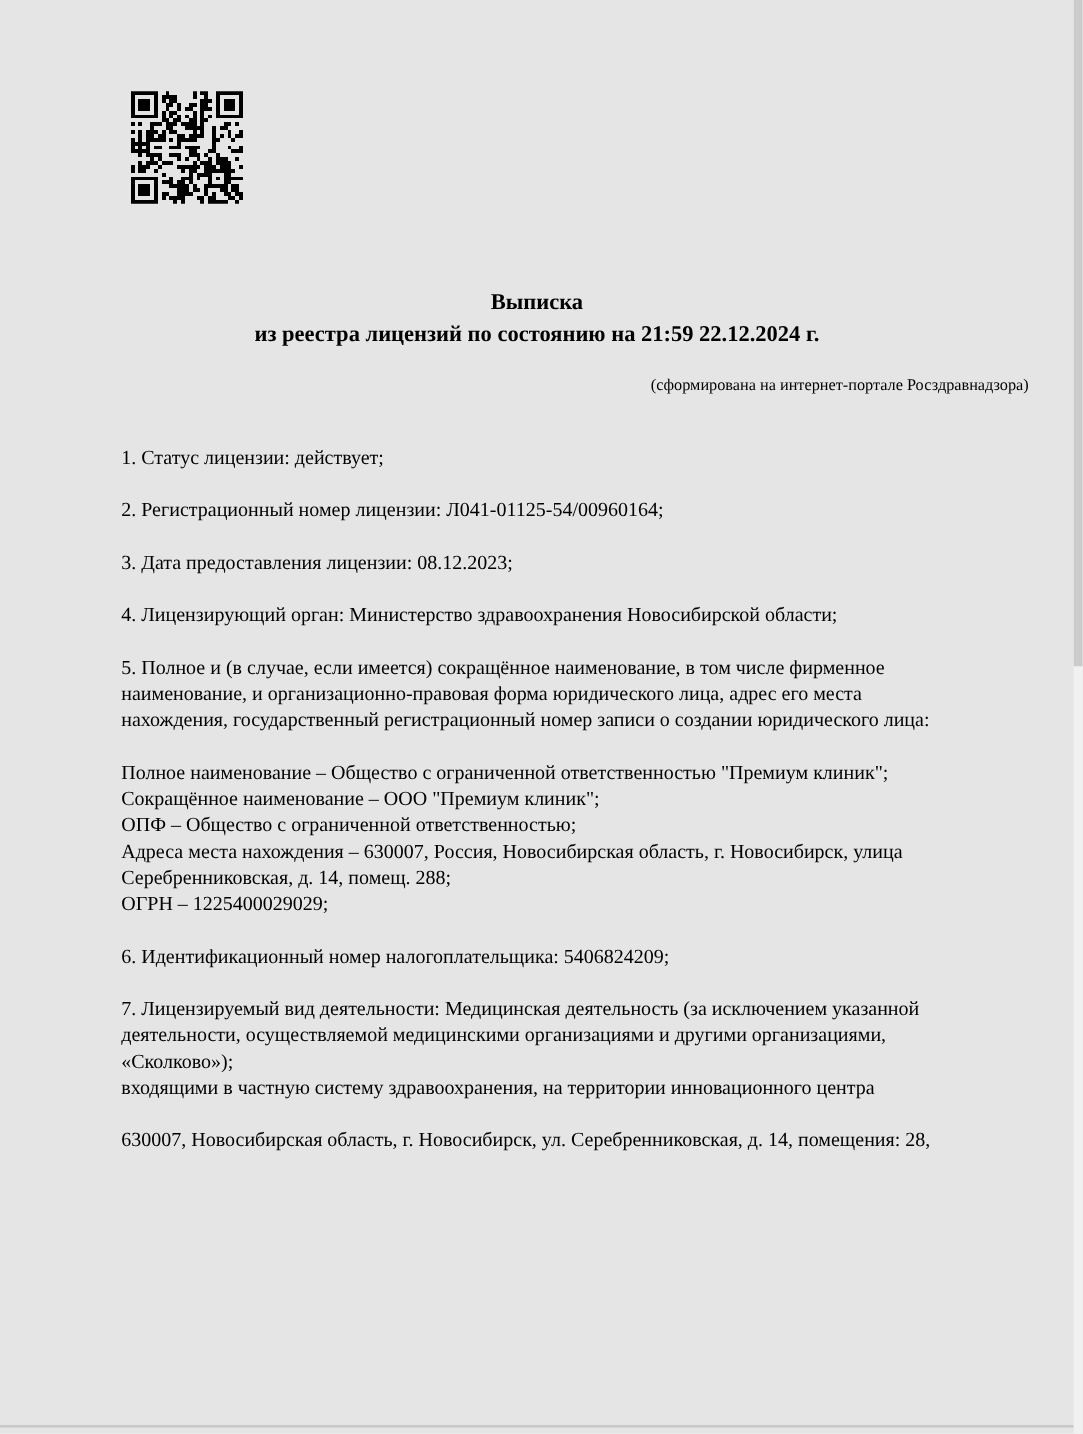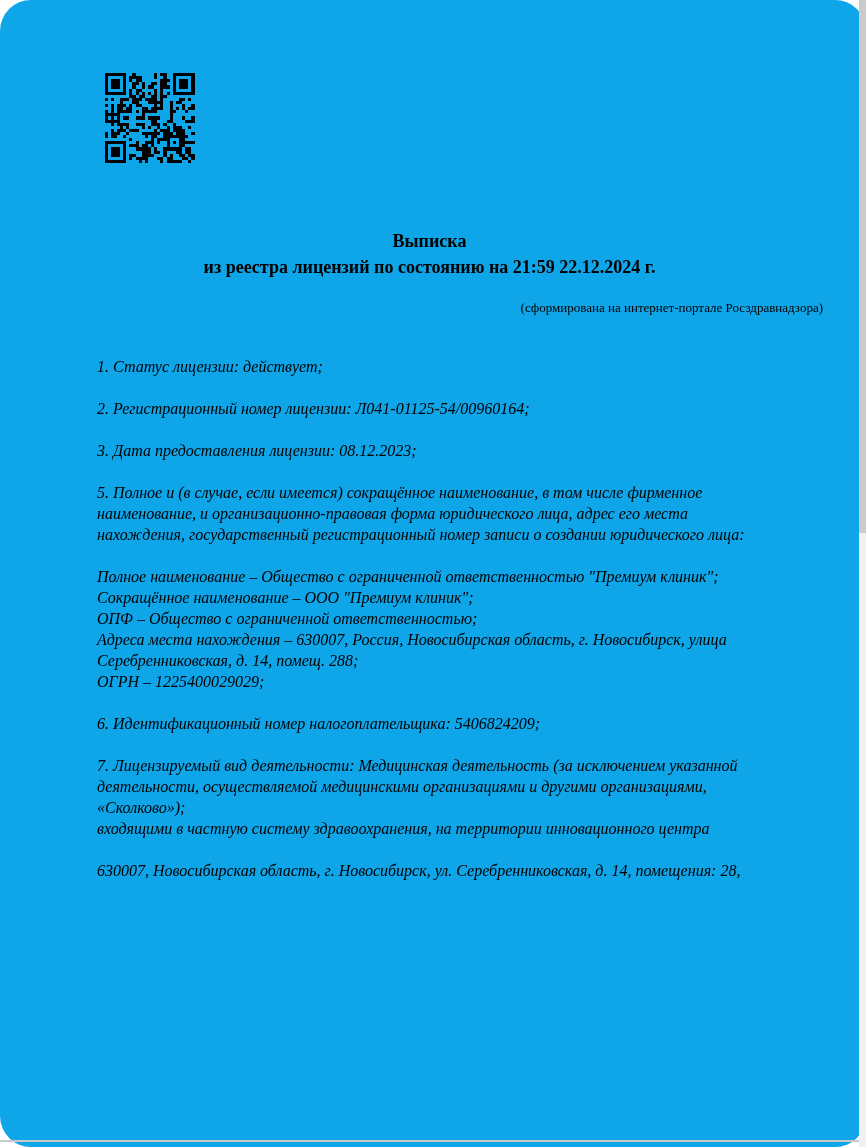--- a/index.html
+++ b/index.html
@@ -4,21 +4,21 @@
 <style>
   html, body { margin: 0; padding: 0; }
   body {
     width: 866px; height: 1147px;
     background: #ffffff;
     position: relative;
     overflow: hidden;
     font-family: "Liberation Serif", "DejaVu Serif", serif;
     color: #000000;
   }
-  .page { position: absolute; inset: 0; background: #0ea5e9; border-radius: 31px; }
+  .page { position: absolute; inset: 0; background: #e5e5e5; }
 
   .qr {
     position: absolute;
     left: 103px; top: 73px;
     width: 93px; height: 90px;
   }
   .qr svg { width: 100%; height: 100%; display: block; }
 
   .title-block {
     position: absolute;
@@ -43,21 +43,21 @@
 
   .body-text {
     position: absolute;
     left: 97px; top: 356px;
     width: 712px;
     font-size: 16px;
     line-height: 21px;
   }
   .para { margin: 0 0 21px 0; }
   .para:last-child { margin-bottom: 17px; }
-  .line { white-space: nowrap; font-style: italic; }
+  .line { white-space: nowrap; }
 
   .scrollbar-track {
     position: absolute;
     top: 0; right: 0;
     width: 7px; height: 1147px;
     background: #f1f1f1;
   }
   .scrollbar-thumb {
     position: absolute;
     top: 0; left: 0;
@@ -505,20 +505,23 @@
       <div class="para">
         <div class="line">1. Статус лицензии: действует;</div>
       </div>
       <div class="para">
         <div class="line">2. Регистрационный номер лицензии: Л041-01125-54/00960164;</div>
       </div>
       <div class="para">
         <div class="line">3. Дата предоставления лицензии: 08.12.2023;</div>
       </div>
       <div class="para">
+        <div class="line">4. Лицензирующий орган: Министерство здравоохранения Новосибирской области;</div>
+      </div>
+      <div class="para">
         <div class="line">5. Полное и (в случае, если имеется) сокращённое наименование, в том числе фирменное</div>
         <div class="line">наименование, и организационно-правовая форма юридического лица, адрес его места</div>
         <div class="line">нахождения, государственный регистрационный номер записи о создании юридического лица:</div>
       </div>
       <div class="para">
         <div class="line">Полное наименование – Общество с ограниченной ответственностью "Премиум клиник";</div>
         <div class="line">Сокращённое наименование – ООО "Премиум клиник";</div>
         <div class="line">ОПФ – Общество с ограниченной ответственностью;</div>
         <div class="line">Адреса места нахождения – 630007, Россия, Новосибирская область, г. Новосибирск, улица</div>
         <div class="line">Серебренниковская, д. 14, помещ. 288;</div>

